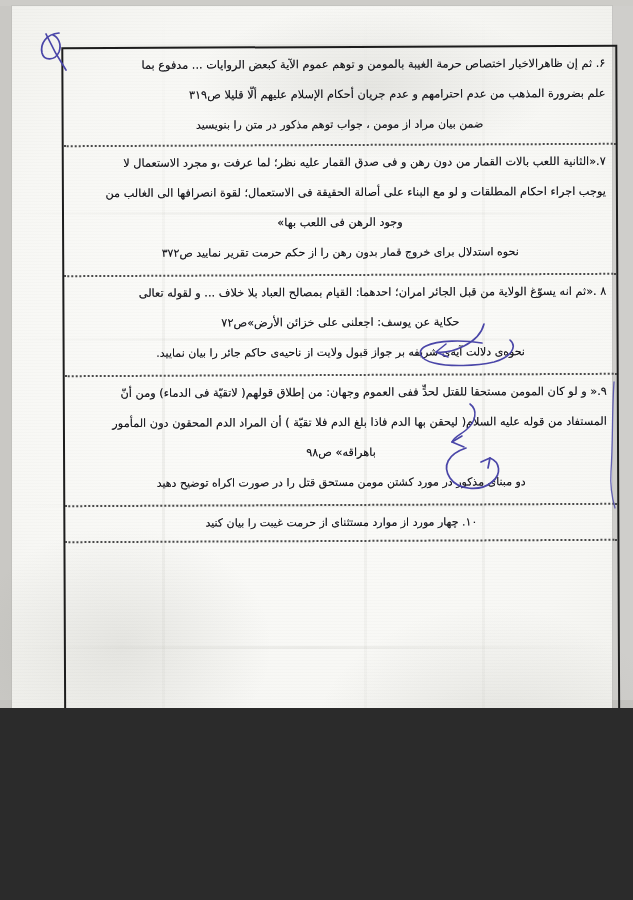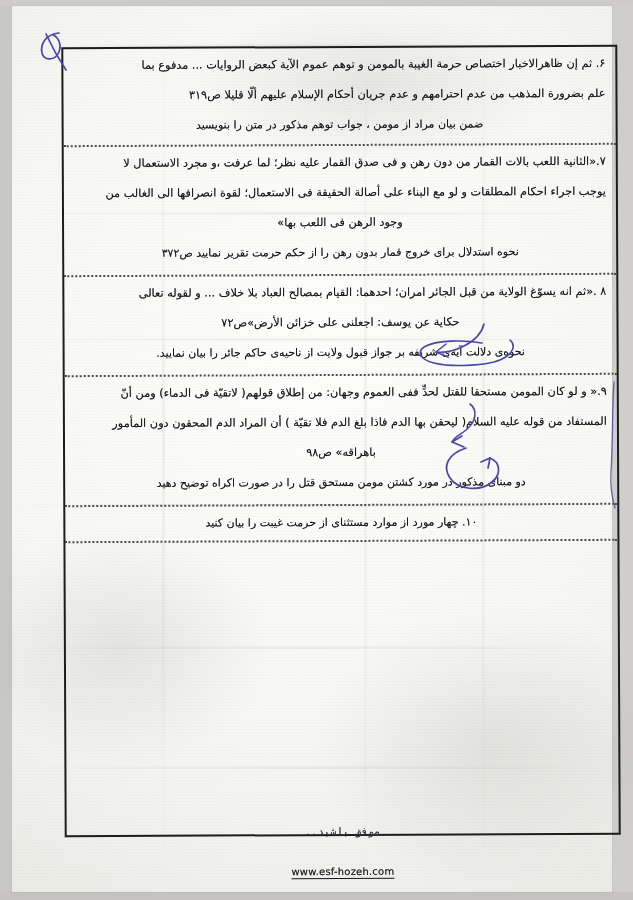--- a/index.html
+++ b/index.html
@@ -2,21 +2,21 @@
 <html lang="fa" dir="rtl"><head>
 <meta charset="utf-8">
 <title>Scanned Exam Paper</title>
 <style>
   html,body{margin:0;padding:0;background:#2b2b2b;}
   body{
     font-family:"DejaVu Sans","Liberation Sans",sans-serif;
   }
   #page{
     position:relative;
-    width:633px;height:900px;
+    width:633px;height:708px;
     overflow:hidden;
     background:#ffffff;
   }
   
   #paper{
     position:absolute;
     left:12px;top:6px;
     width:600px;height:886px;
     background:
       radial-gradient(120% 90% at 50% 40%, #fdfdfb 0%, #f7f7f4 45%, #ebebe6 78%, #dedcd6 100%);

